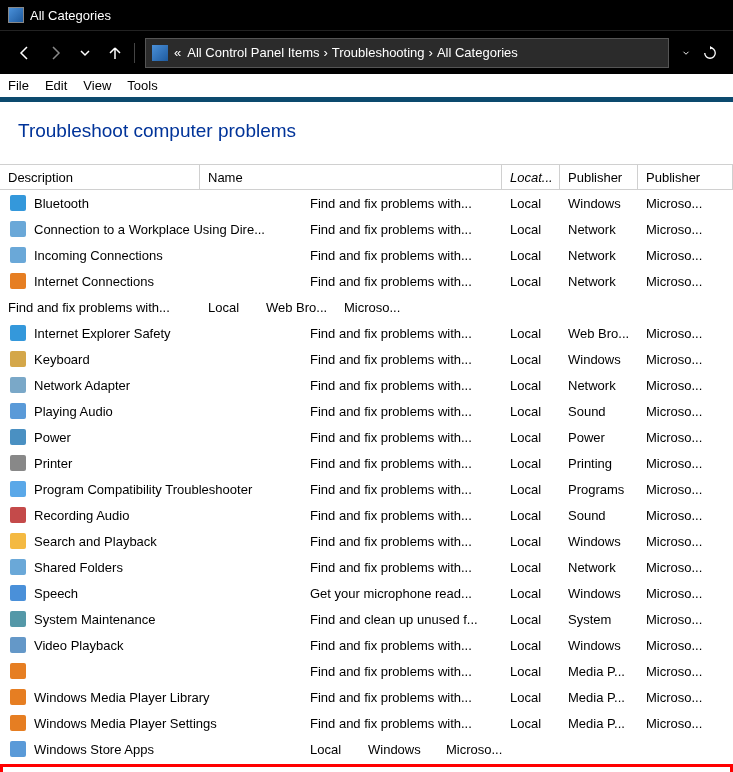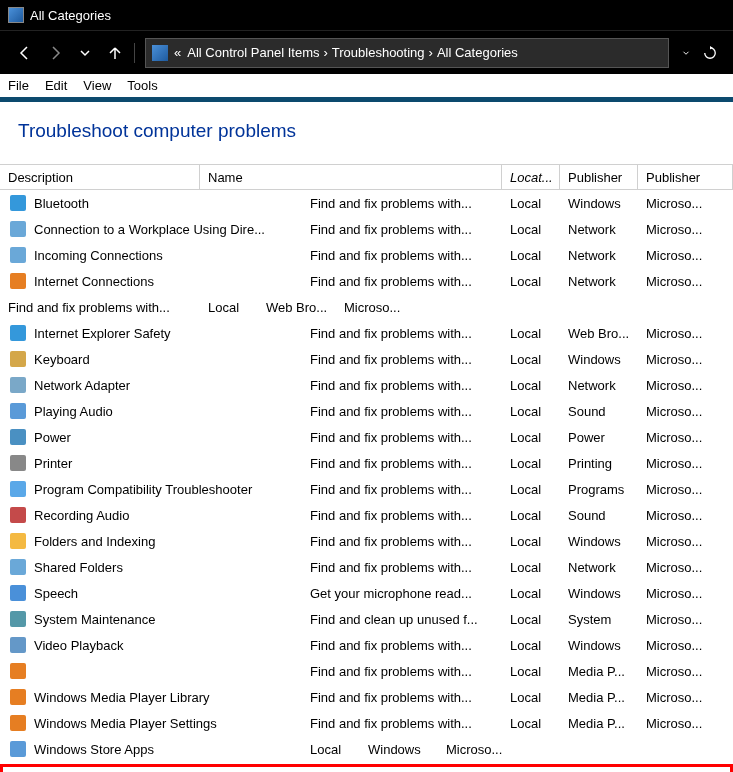--- a/index.html
+++ b/index.html
@@ -267,21 +267,21 @@
         <div class="cell cell-desc"><span style="">Find and fix problems with...</span></div>
         <div class="cell cell-loc"><span style="">Local</span></div>
         <div class="cell cell-cat"><span style="">Sound</span></div>
         <div class="cell cell-pub"><span style="">Microso...</span></div>
       </div>
       <div class="row">
         <div class="cell cell-name">
           <span class="row-icon">
             <span class="row-icon-inner" style="background:#f4b942;"></span>
           </span>
-          <span class="name-text" style="">Folders and Indexing</span>
+          <span class="name-text" style="">Search and Playback</span>
         </div>
         <div class="cell cell-desc"><span style="">Find and fix problems with...</span></div>
         <div class="cell cell-loc"><span style="">Local</span></div>
         <div class="cell cell-cat"><span style="">Windows</span></div>
         <div class="cell cell-pub"><span style="">Microso...</span></div>
       </div>
       <div class="row">
         <div class="cell cell-name">
           <span class="row-icon">
             <span class="row-icon-inner" style="background:#6aa8d8;"></span>

